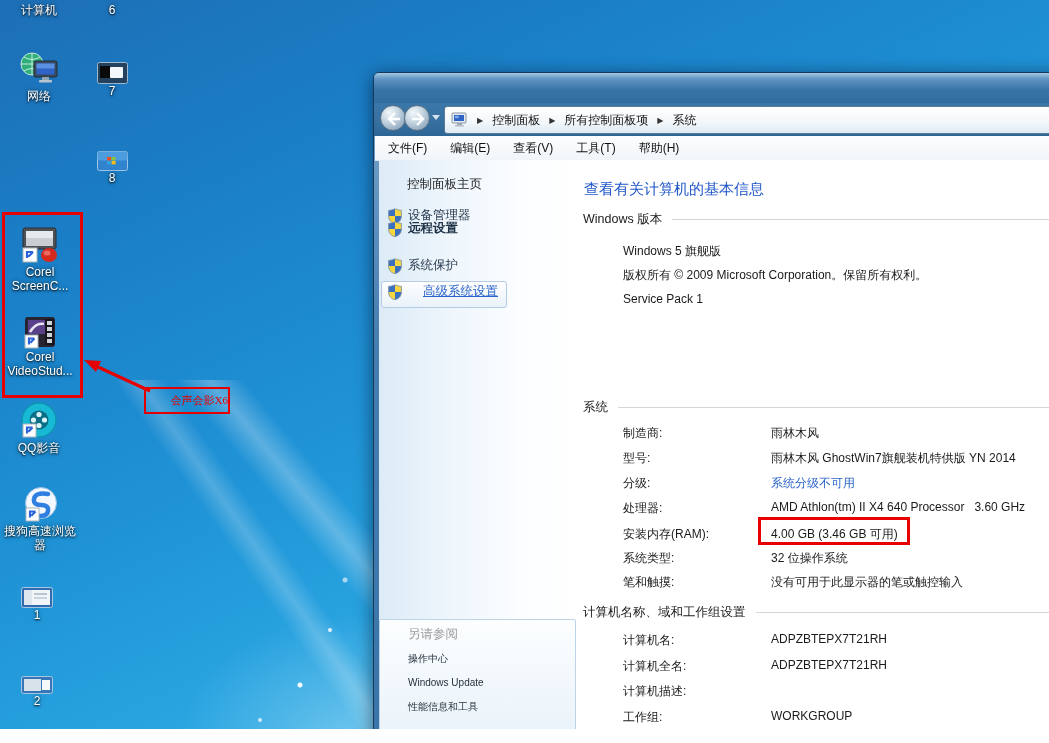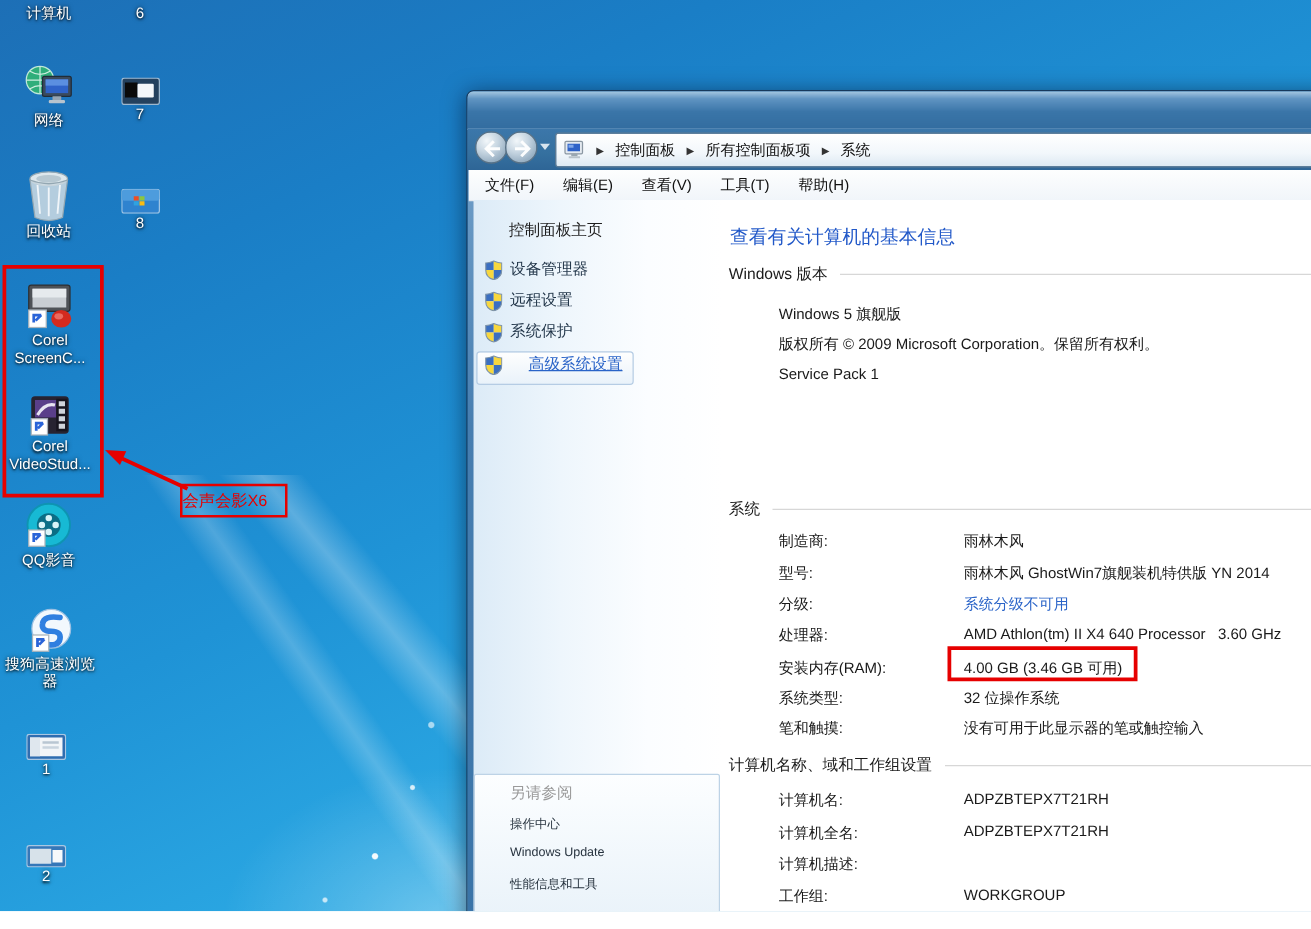--- a/index.html
+++ b/index.html
@@ -19,21 +19,21 @@
 
   
   .dicon{position:absolute;text-align:center;}
   .dlbl{color:#fff;font-size:12px;line-height:14px;
     text-shadow:0 1px 2px rgba(0,0,0,.9),0 0 4px rgba(0,0,0,.6);}
   .ico{display:block;margin:0 auto;}
 
   
   .ann-rect{position:absolute;border:3px solid #e60000;z-index:60;}
   .ann-callout{position:absolute;left:144px;top:387px;width:82px;height:23px;border:2px solid #e60000;
-    z-index:60;color:#e60000;font-size:13px;line-height:23px;text-align:left;}
+    z-index:60;color:#e60000;font-size:11px;line-height:23px;text-align:right;font-family:Liberation Serif, serif;}
   .ann-arrow{position:absolute;left:0;top:0;z-index:60;pointer-events:none;}
 
   
   .window{position:absolute;left:373px;top:72px;width:700px;height:671px;z-index:10;
     background:linear-gradient(180deg,#7aa7cf 0%,#477eb0 40%,#3a74a8 100%);
     border:1px solid #17395c;border-radius:6px 6px 0 0;overflow:hidden;
     box-shadow:0 3px 18px rgba(0,10,30,.55);}
   .titlebar{position:absolute;left:0;top:0;right:0;height:30px;
     background:linear-gradient(180deg,#a6c8e2 0%,#6094c2 20%,#3a75a8 55%,#336da0 100%);
     border-bottom:1px solid rgba(255,255,255,.25);}
@@ -116,29 +116,20 @@
 
   <div class="dicon" style="left:90px;top:62px;width:44px;">
     <svg class="ico" width="31" height="22" viewBox="0 0 31 22">
       <rect x="0.5" y="0.5" width="30" height="21" rx="2" fill="#24415e" stroke="#9db8cf"></rect>
       <rect x="3" y="4" width="10" height="12" fill="#0a0a0a"></rect>
       <rect x="13" y="5" width="13" height="11" rx="1" fill="#f4f7fa"></rect>
     </svg>
     <div class="dlbl">7</div>
   </div>
 
-  <div class="dicon" style="left:9px;top:136px;width:60px;">
-    <svg class="ico" width="38" height="42" viewBox="0 0 38 42">
-      <ellipse cx="19" cy="7" rx="15" ry="5.5" fill="#dde7ec" stroke="#93a7b2" stroke-width="1"></ellipse>
-      <path d="M4,8 L8,38 Q19,43 30,38 L34,8 Q19,14 4,8 Z" fill="#cfdce3" fill-opacity="0.85" stroke="#93a7b2" stroke-width="1"></path>
-      <path d="M10,12 L12,35 M19,14 L19,37 M28,12 L26,35" stroke="#ffffff" stroke-width="1.5" fill="none" opacity="0.8"></path>
-      <ellipse cx="19" cy="7" rx="10" ry="3" fill="#b7c8d1"></ellipse>
-    </svg>
-    <div class="dlbl">回收站</div>
-  </div>
 
   <div class="dicon" style="left:90px;top:151px;width:44px;">
     <svg class="ico" width="31" height="20" viewBox="0 0 31 20">
       <rect x="0.5" y="0.5" width="30" height="19" rx="2" fill="#2f83cf" stroke="#9ec4e4"></rect>
       <rect x="0.5" y="0.5" width="30" height="9" rx="2" fill="#4d9cdd"></rect>
       <g transform="translate(10,6)">
         <rect x="0" y="0" width="4" height="3.4" fill="#ee4d22"></rect>
         <rect x="4.6" y="0" width="4" height="3.4" fill="#8cc63f"></rect>
         <rect x="0" y="4" width="4" height="3.4" fill="#30a2e0"></rect>
         <rect x="4.6" y="4" width="4" height="3.4" fill="#fbbc12"></rect>
@@ -283,21 +274,21 @@
               <rect x="0" y="0" width="7" height="8" fill="#3b6fc0"></rect>
                 <rect x="7" y="0" width="7" height="8" fill="#f8d73e"></rect>
               <rect x="0" y="8" width="7" height="8" fill="#f8d73e"></rect>
                 <rect x="7" y="8" width="7" height="8" fill="#3b6fc0"></rect>
             </g>
             <path d="M7,0.8 C9.5,1.9 12,2.4 13.4,2.4 L13.4,8 C13.4,12.5 10.4,14.9 7,15.7 C3.6,14.9 0.6,12.5 0.6,8 L0.6,2.4 C2,2.4 4.5,1.9 7,0.8 Z" fill="none" stroke="#7d93a8" stroke-width="0.9"></path>
           </svg>
           <span>设备管理器</span>
         </div>
 
-        <div class="sb-item" style="top:72px;">
+        <div class="sb-item" style="top:60px;font-weight:bold;">
           <svg width="14" height="16" viewBox="0 0 14 16">
             <g clip-path="url(#sh1)">
               <rect x="0" y="0" width="7" height="8" fill="#3b6fc0"></rect>
                 <rect x="7" y="0" width="7" height="8" fill="#f8d73e"></rect>
               <rect x="0" y="8" width="7" height="8" fill="#f8d73e"></rect>
                 <rect x="7" y="8" width="7" height="8" fill="#3b6fc0"></rect>
             </g>
             <path d="M7,0.8 C9.5,1.9 12,2.4 13.4,2.4 L13.4,8 C13.4,12.5 10.4,14.9 7,15.7 C3.6,14.9 0.6,12.5 0.6,8 L0.6,2.4 C2,2.4 4.5,1.9 7,0.8 Z" fill="none" stroke="#7d93a8" stroke-width="0.9"></path>
           </svg>
           <span>远程设置</span>

